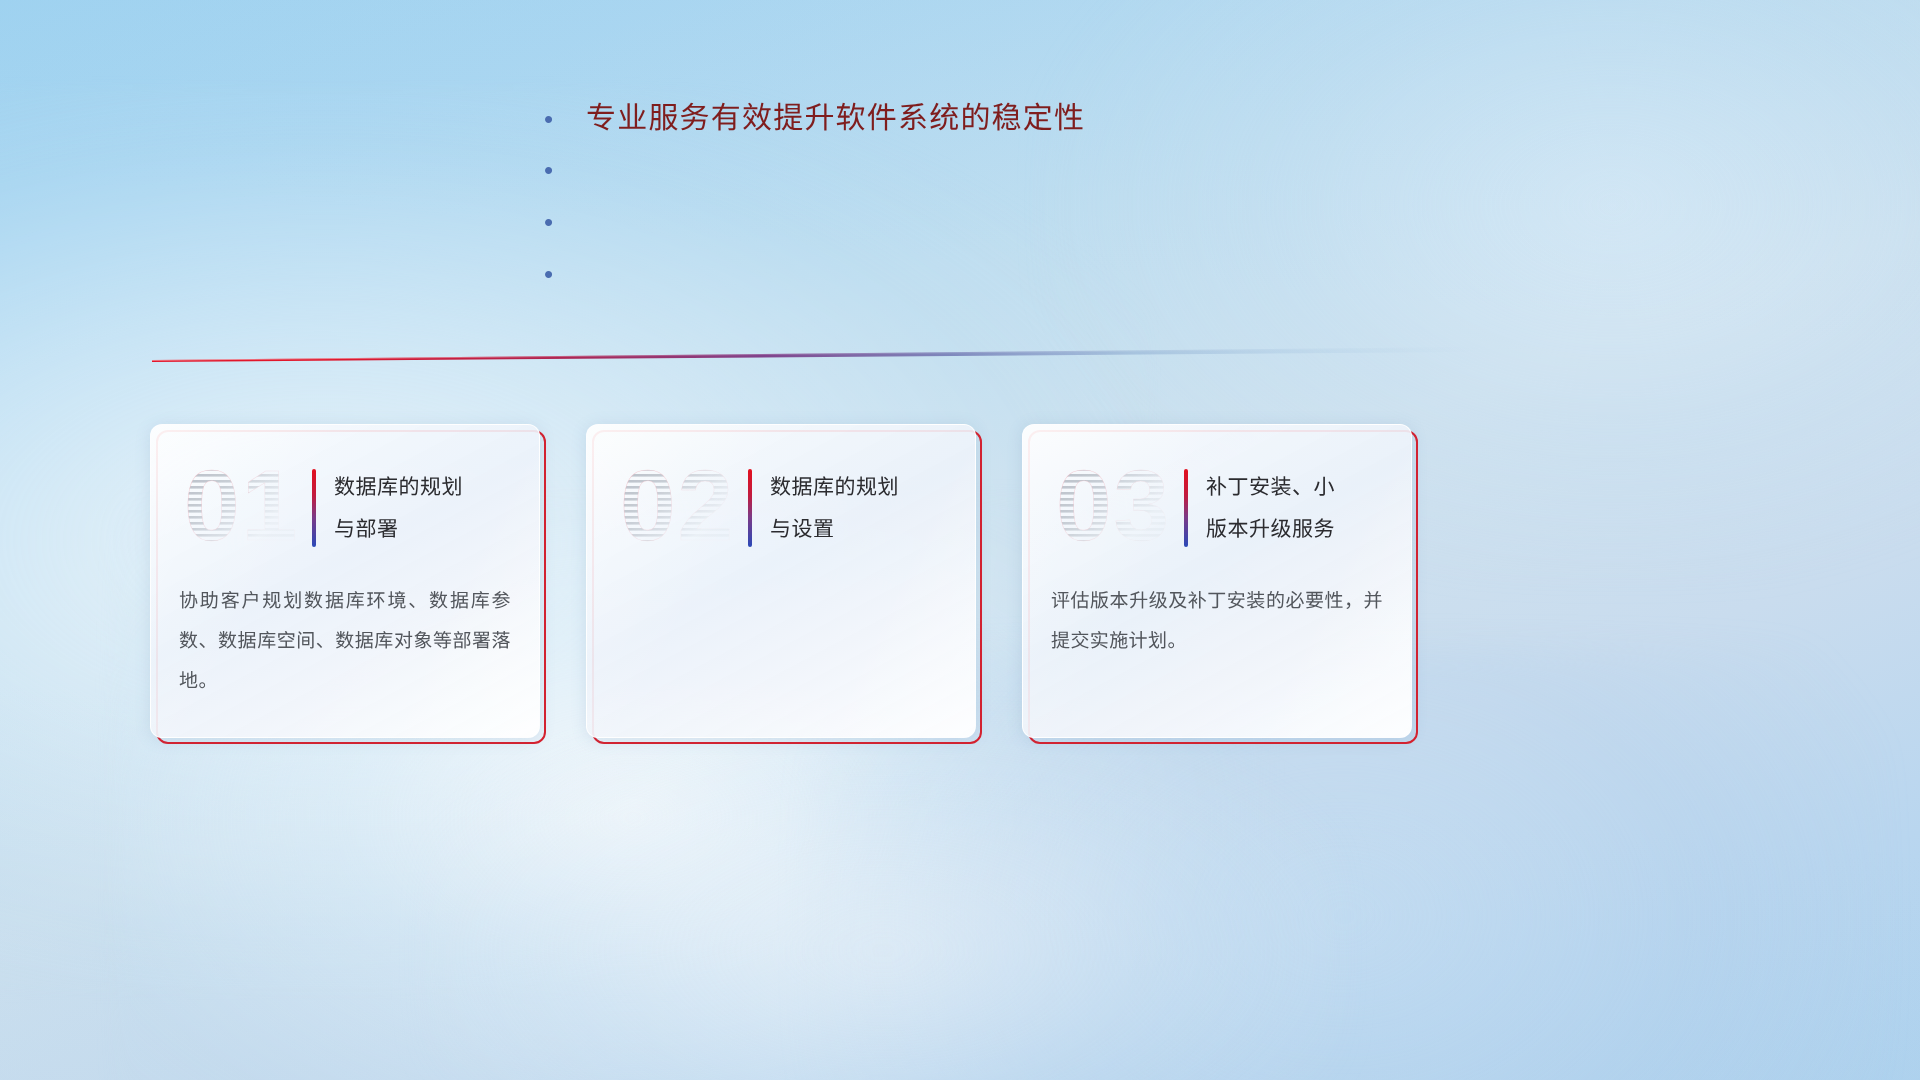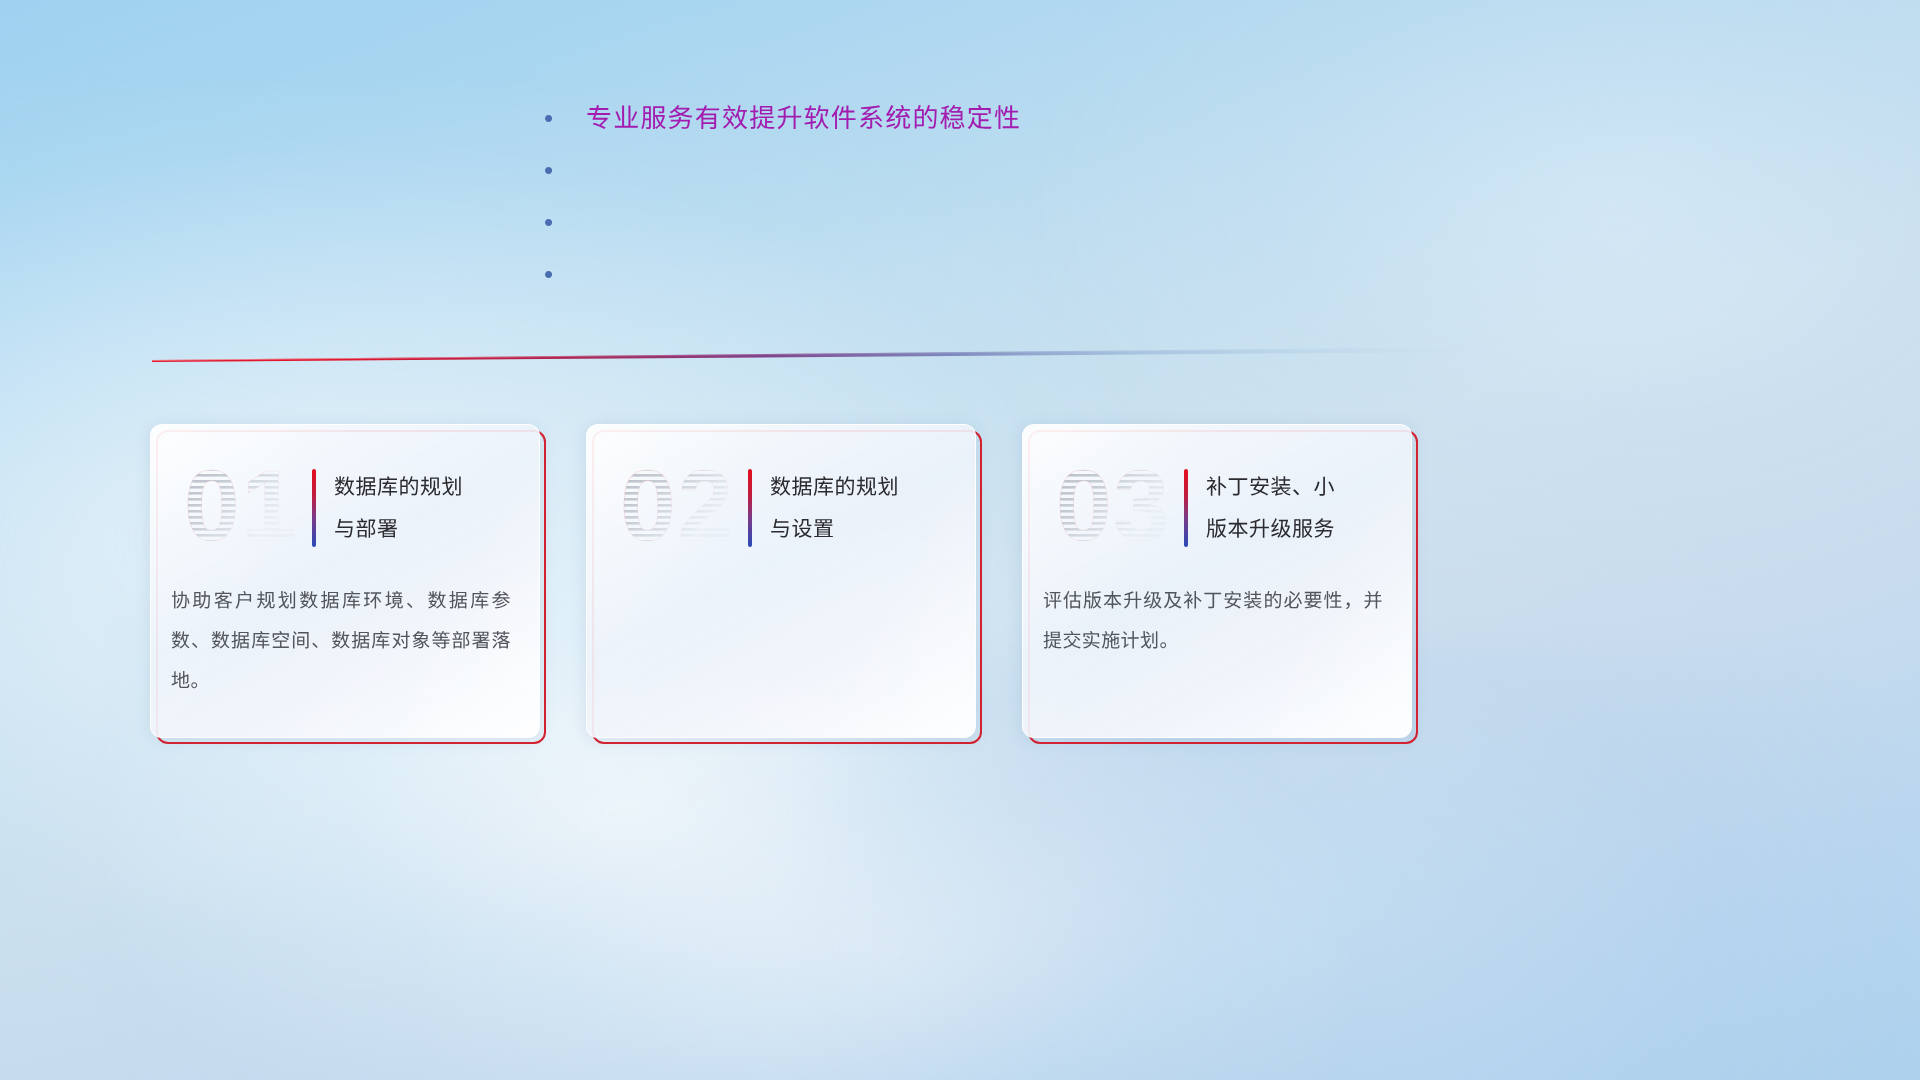--- a/index.html
+++ b/index.html
@@ -126,23 +126,23 @@
   .bullet-dot {
     flex: 0 0 auto;
     width: 42px;
     font-size: 26px;
     line-height: 52px;
     color: #4a6cb0;
     text-align: left;
     padding-left: 4px;
   }
   .bullet-text {
-    font-size: 26px;
+    font-size: 30px;
     line-height: 52px;
-    color: #a21caf;
+    color: #7f1d1d;
     letter-spacing: 1.2px;
     white-space: nowrap;
     font-weight: 400;
   }
 
   
   .divider-wrap {
     position: absolute;
     left: 150px;
     top: 340px;
@@ -246,21 +246,21 @@
     letter-spacing: 0.5px;
     font-weight: 400;
     white-space: pre-line;
     text-align: left;
   }
 
   
   .card-body {
     position: relative;
     z-index: 2;
-    padding: 4px 28px 0 20px;
+    padding: 4px 28px 0 28px;
     font-size: 19px;
     line-height: 40px;
     color: #52565c;
     letter-spacing: 0.4px;
     text-align: justify;
     white-space: pre-line;
   }
 </style>
 </head>
 <body>

